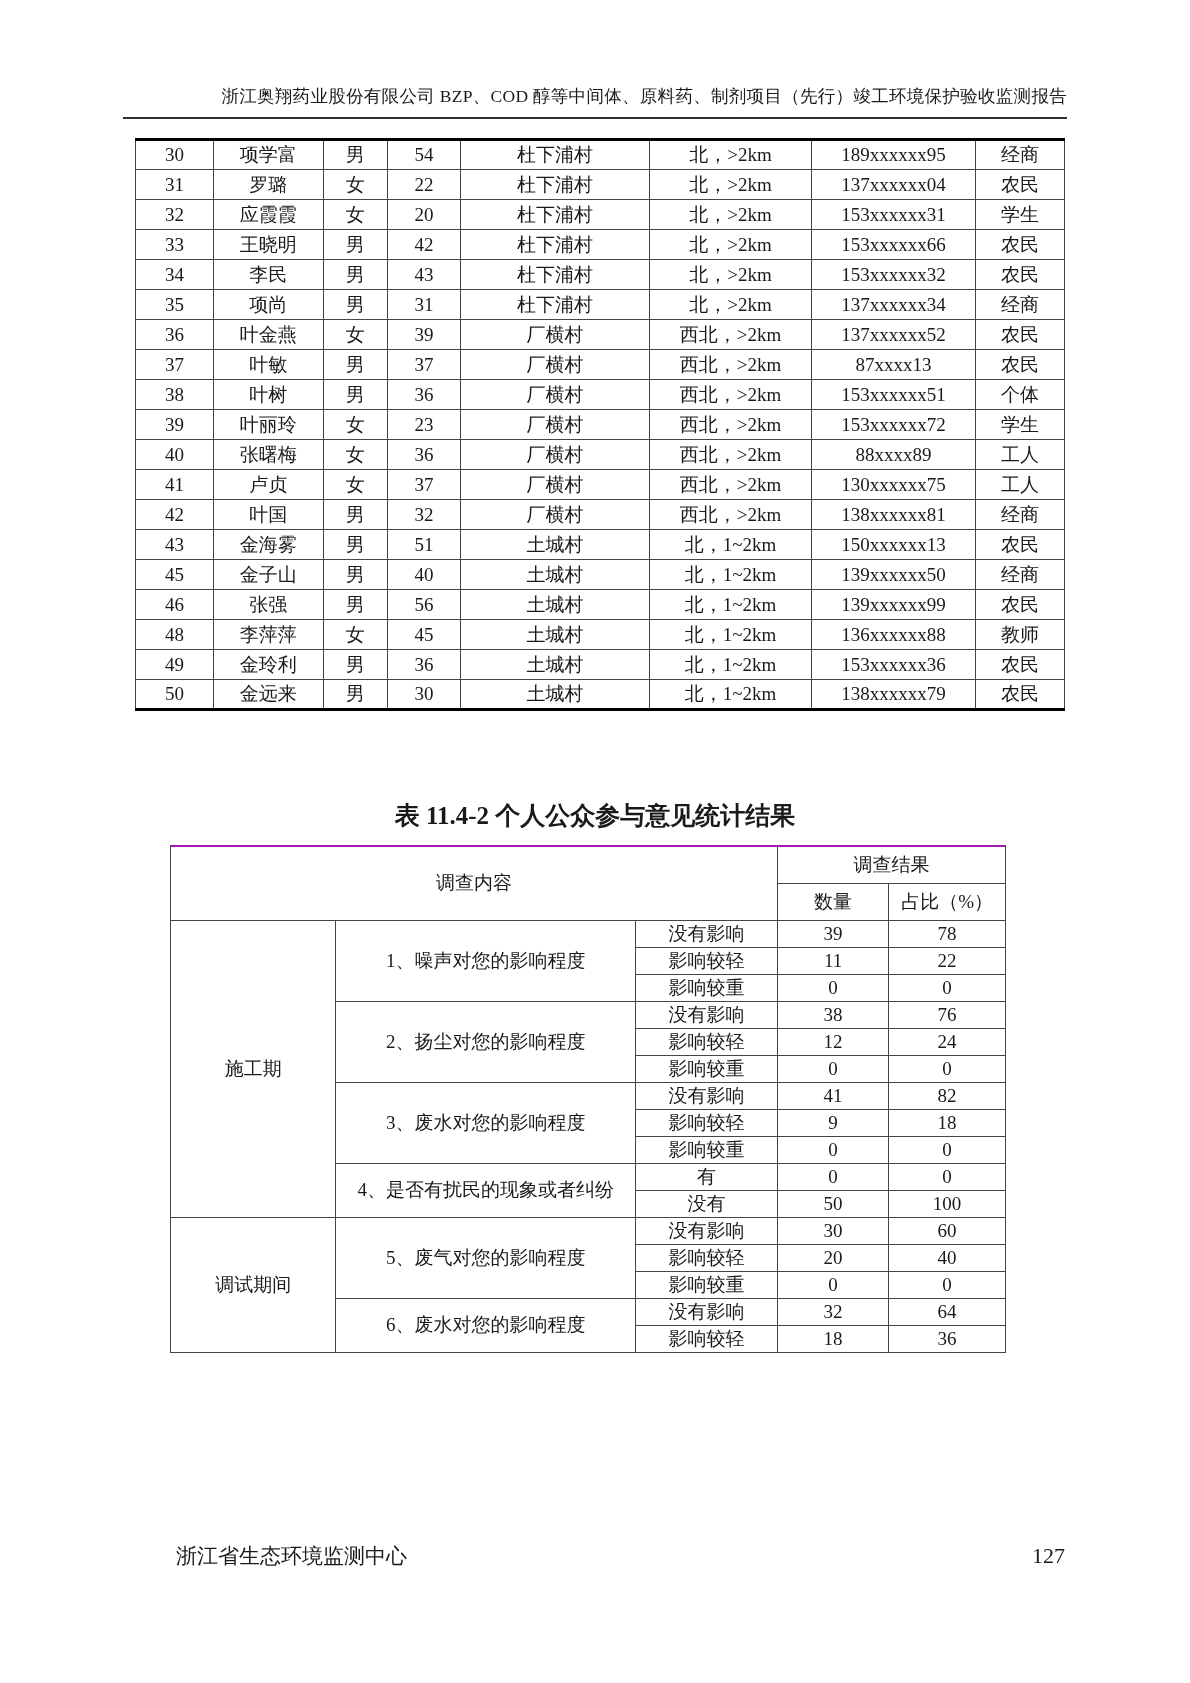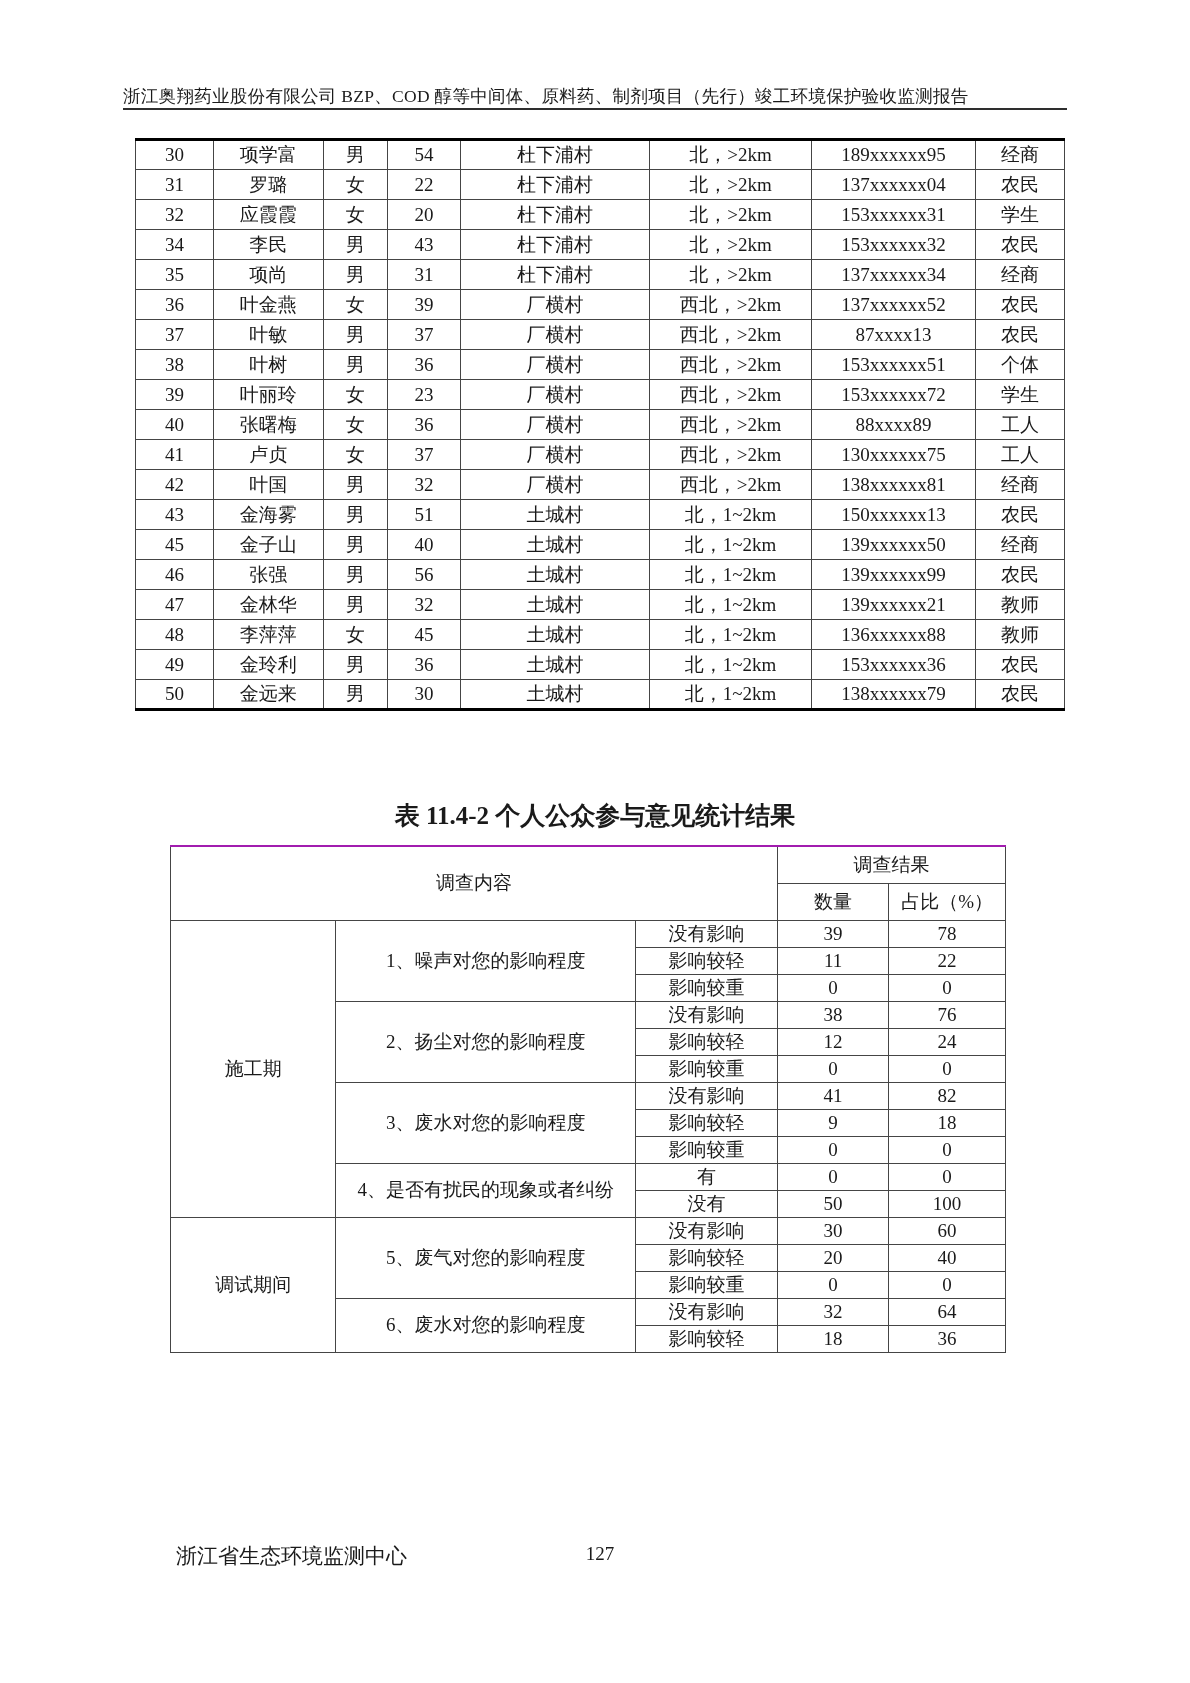--- a/index.html
+++ b/index.html
@@ -5,22 +5,22 @@
   * { margin:0; padding:0; box-sizing:border-box; }
   html, body { width:1190px; height:1683px; background:#ffffff; }
   body {
     position:relative;
     font-family:"Liberation Serif","DejaVu Serif",serif;
     color:#1a1a1a;
   }
 
   .doc-header {
     position:absolute; left:123px; top:84px; width:944px;
-    text-align:left; font-size:17.5px; letter-spacing:0.3px;
-    padding-bottom:0; border-bottom:2px solid #2e2e2e;
+    text-align:right; font-size:17.5px; letter-spacing:0.3px;
+    padding-bottom:9px; border-bottom:2px solid #2e2e2e;
     white-space:nowrap;
   }
 
   table { border-collapse:collapse; table-layout:fixed; }
   td { vertical-align:middle; text-align:center; overflow:hidden; }
 
   .survey-table {
     position:absolute; left:135px; top:138px; width:930px;
     font-size:19px;
     border-top:3px solid #000; border-bottom:3px solid #000;
@@ -34,21 +34,21 @@
 
   .stats-table {
     position:absolute; left:170px; top:845px; width:836px;
     font-size:19px;
     border-top:2px solid #a21caf;
   }
   .stats-table td { border:1px solid #454545; height:16px; padding:0 3px; }
   .stats-table thead td { height:37px; }
 
   .footer-org  { position:absolute; left:176px; top:1542px; font-size:21px; }
-  .footer-page { position:absolute; left:135px; top:1543px; width:930px; text-align:center; font-size:19px; }
+  .footer-page { position:absolute; left:135px; top:1543px; width:930px; text-align:right; font-size:22px; }
 </style>
 </head>
 <body>
 
 <div class="doc-header">浙江奥翔药业股份有限公司 BZP、COD 醇等中间体、原料药、制剂项目（先行）竣工环境保护验收监测报告</div>
 
 <table class="survey-table">
   <colgroup>
     <col style="width:8.4%">
       <col style="width:11.8%">
@@ -84,20 +84,30 @@
         <td>32</td>
         <td>应霞霞</td>
         <td>女</td>
         <td>20</td>
         <td>杜下浦村</td>
         <td>北，&gt;2km</td>
         <td>153xxxxxx31</td>
         <td>学生</td>
       </tr>
       <tr>
+        <td>33</td>
+        <td>王晓明</td>
+        <td>男</td>
+        <td>42</td>
+        <td>杜下浦村</td>
+        <td>北，&gt;2km</td>
+        <td>153xxxxxx66</td>
+        <td>农民</td>
+      </tr>
+      <tr>
         <td>34</td>
         <td>李民</td>
         <td>男</td>
         <td>43</td>
         <td>杜下浦村</td>
         <td>北，&gt;2km</td>
         <td>153xxxxxx32</td>
         <td>农民</td>
       </tr>
       <tr>
@@ -202,30 +212,20 @@
       </tr>
       <tr>
         <td>46</td>
         <td>张强</td>
         <td>男</td>
         <td>56</td>
         <td>土城村</td>
         <td>北，1~2km</td>
         <td>139xxxxxx99</td>
         <td>农民</td>
-      </tr>
-      <tr>
-        <td>47</td>
-        <td>金林华</td>
-        <td>男</td>
-        <td>32</td>
-        <td>土城村</td>
-        <td>北，1~2km</td>
-        <td>139xxxxxx21</td>
-        <td>教师</td>
       </tr>
       <tr>
         <td>48</td>
         <td>李萍萍</td>
         <td>女</td>
         <td>45</td>
         <td>土城村</td>
         <td>北，1~2km</td>
         <td>136xxxxxx88</td>
         <td>教师</td>

